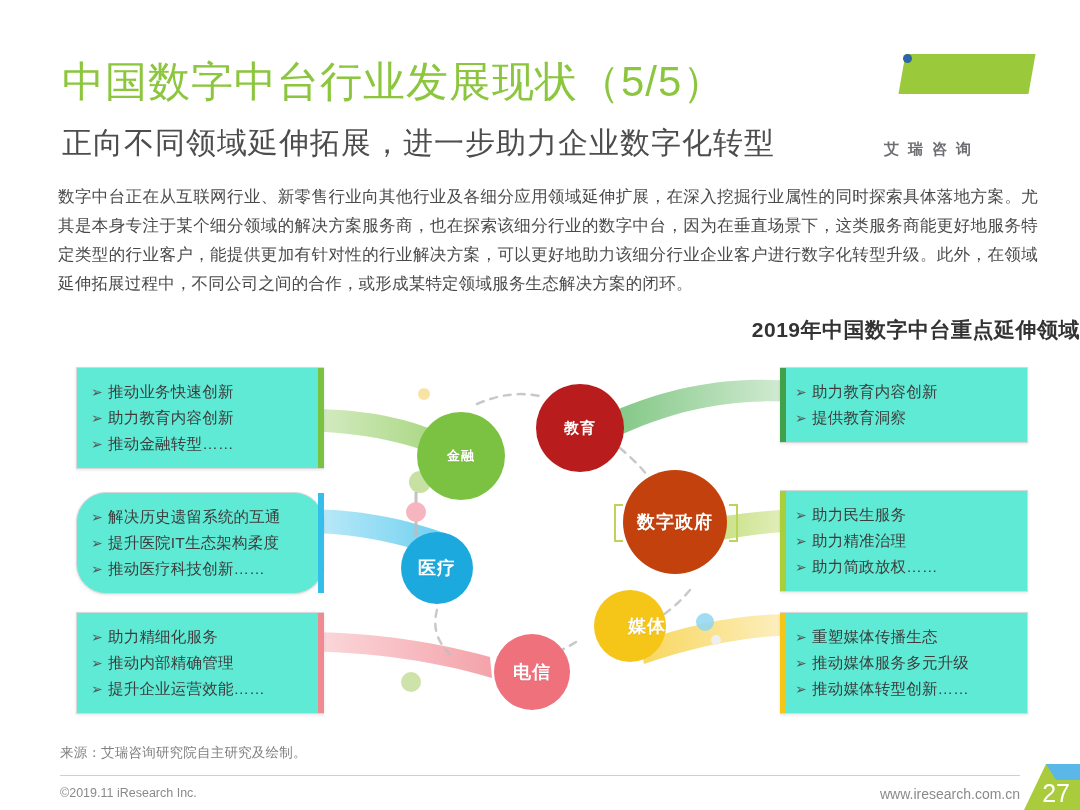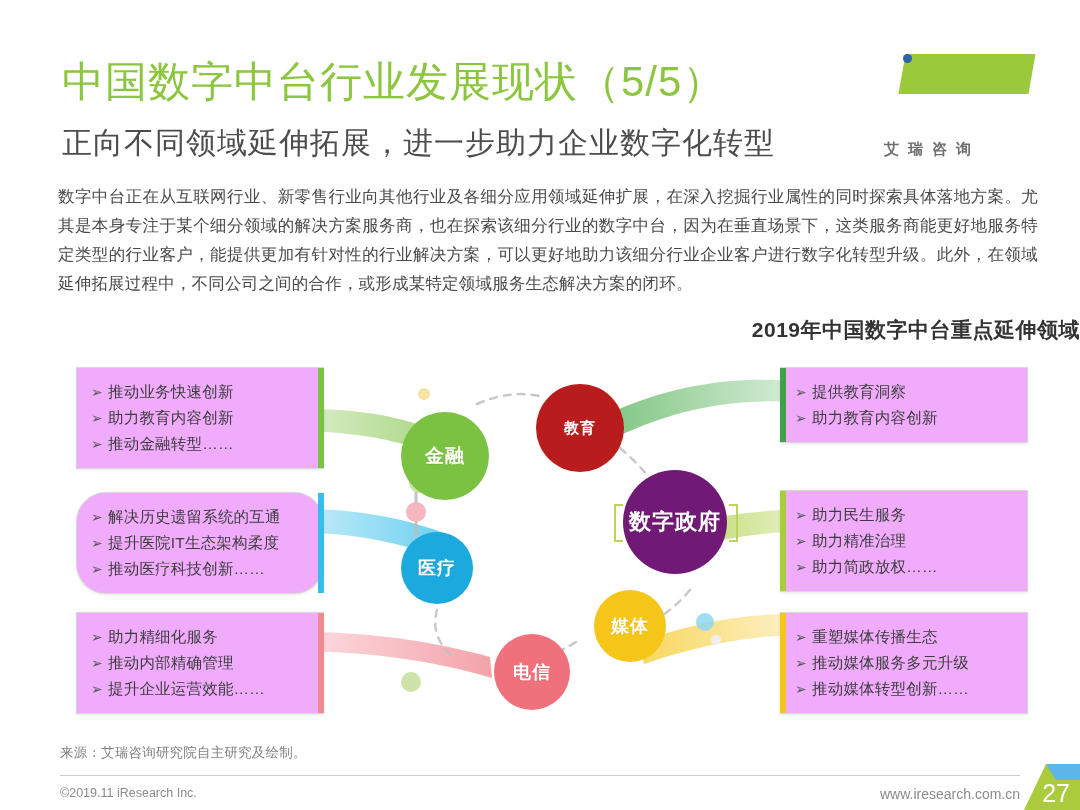--- a/index.html
+++ b/index.html
@@ -67,21 +67,21 @@
     text-align:right; font-size:21px; font-weight:bold; color:#333333;
     letter-spacing:0.5px;
   }
 
   
   #diagram { position:absolute; left:0; top:352px; width:1080px; height:378px; }
   #diagram-svg { position:absolute; left:0; top:0; }
 
   .infobox {
     position:absolute;
-    background:#f0abfc;
+    background:#5eead4;
     border:1px solid #d8d8d8;
     box-shadow:0 1px 3px rgba(0,0,0,0.10);
     padding:11px 10px 11px 14px;
   }
   .infobox ul { list-style:none; }
   .infobox li {
     font-size:15.5px; line-height:25px; color:#3d3d3d;
     white-space:nowrap; letter-spacing:0.2px;
   }
   .infobox li .bullet {
@@ -221,35 +221,35 @@
       <g transform="translate(531,485)">
         <path d="M 26,-48 L 36,-44 L 45,-51 L 57,-39 L 50,-30 L 54,-20 L 66,-18 L 66,0
                  L 54,2 L 50,12 L 57,21 L 45,33 L 36,26 L 26,30 L 24,42 L 6,42 L 4,30
                  L -6,26 L -15,33 L -27,21 L -20,12 L -24,2 L -36,0 L -36,-18 L -24,-20
                  L -20,-30 L -27,-39 L -15,-51 L -6,-44 L 4,-48 L 6,-60 L 24,-60 Z" transform="translate(15,15)" fill="#9ACA3C" stroke="#3c4043" stroke-width="7" stroke-linejoin="round"></path>
         <circle cx="15" cy="5" r="23" fill="#ffffff" stroke="#3c4043" stroke-width="7"></circle>
       </g>
     </g>
   </svg>
 
-  <div class="node" style="left:401px; top:60px; width:88px; height:88px; background:#7CC242; font-size:19px;">
+  <div class="node" style="left:417px; top:60px; width:88px; height:88px; background:#7CC242; font-size:13px;">
     <span>金融</span>
   </div>
 
   <div class="node" style="left:536px; top:32px; width:88px; height:88px; background:#b91c1c; font-size:15px;">
     <span>教育</span>
   </div>
 
-  <div class="node" style="left:623px; top:118px; width:104px; height:104px; background:#701a75; font-size:22px;font-family:Liberation Mono, monospace;">
+  <div class="node" style="left:623px; top:118px; width:104px; height:104px; background:#c2410c; font-size:18px;font-family:Liberation Mono, monospace;">
     <span>数字政府</span>
   </div>
   <div class="bracket l" style="left:614px; top:152px; height:38px;"></div>
   <div class="bracket r" style="left:729px; top:152px; height:38px;"></div>
 
-  <div class="node" style="left:594px; top:238px; width:72px; height:72px; background:#F5C518; font-size:18px;">
+  <div class="node" style="left:594px; top:238px; width:72px; height:72px; background:#F5C518; font-size:18px;justify-content:flex-end;">
     <span>媒体</span>
   </div>
 
   <div class="node" style="left:494px; top:282px; width:76px; height:76px; background:#EE717C; font-size:18px;">
     <span>电信</span>
   </div>
 
   <div class="node" style="left:401px; top:180px; width:72px; height:72px; background:#1CA9DE; font-size:18px;">
     <span>医疗</span>
   </div>
@@ -277,22 +277,22 @@
     <ul>
       <li><span class="bullet">➢</span><span>助力精细化服务</span></li>
       <li><span class="bullet">➢</span><span>推动内部精确管理</span></li>
       <li><span class="bullet">➢</span><span>提升企业运营效能……</span></li>
     </ul>
   </div>
 
   <div class="infobox" style="left:780px; top:15px; width:248px;">
     <div class="accent accent-left" style="background:#41A04A;"></div>
     <ul>
+      <li><span class="bullet">➢</span><span>助力教育内容创新</span></li>
       <li><span class="bullet">➢</span><span>提供教育洞察</span></li>
-      <li><span class="bullet">➢</span><span>助力教育内容创新</span></li>
     </ul>
   </div>
 
   <div class="infobox" style="left:780px; top:138px; width:248px;">
     <div class="accent accent-left" style="background:#A8CE3A;"></div>
     <ul>
       <li><span class="bullet">➢</span><span>助力民生服务</span></li>
       <li><span class="bullet">➢</span><span>助力精准治理</span></li>
       <li><span class="bullet">➢</span><span>助力简政放权……</span></li>
     </ul>

